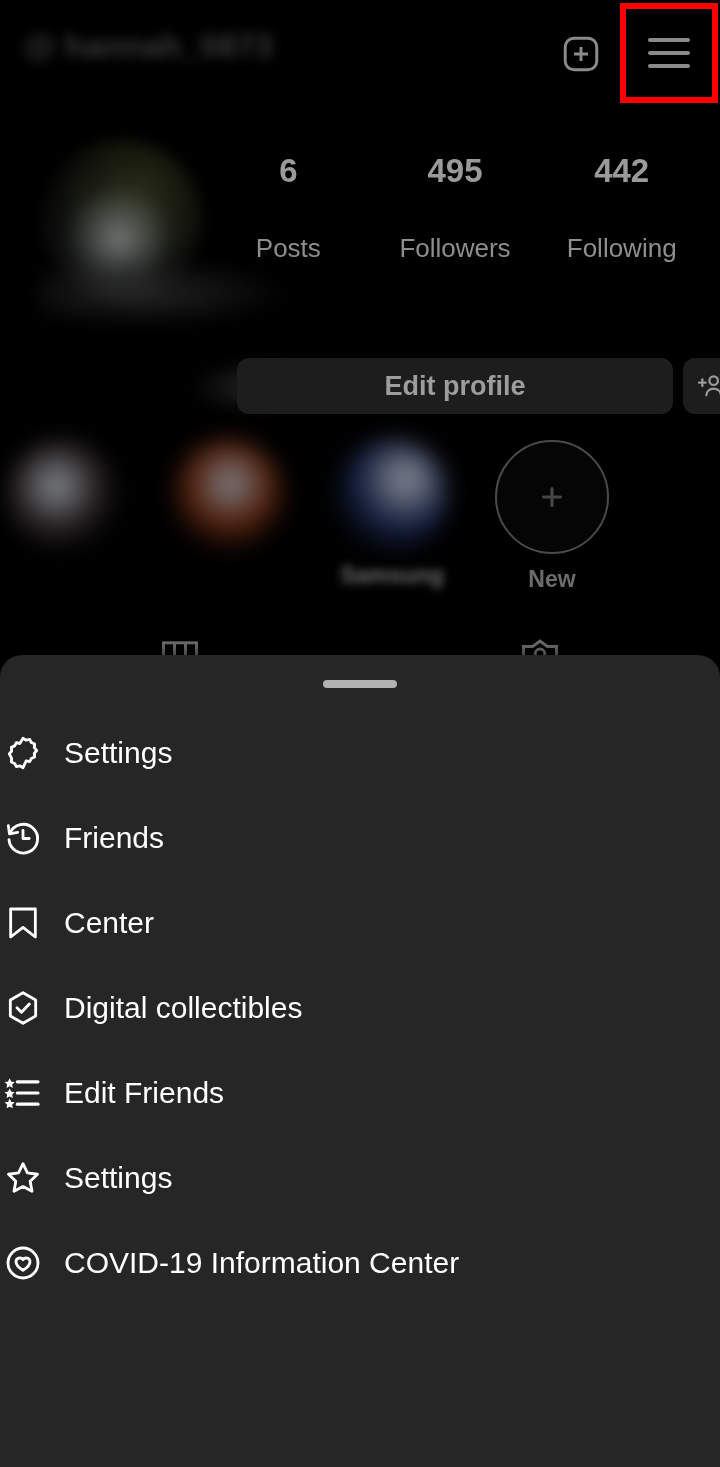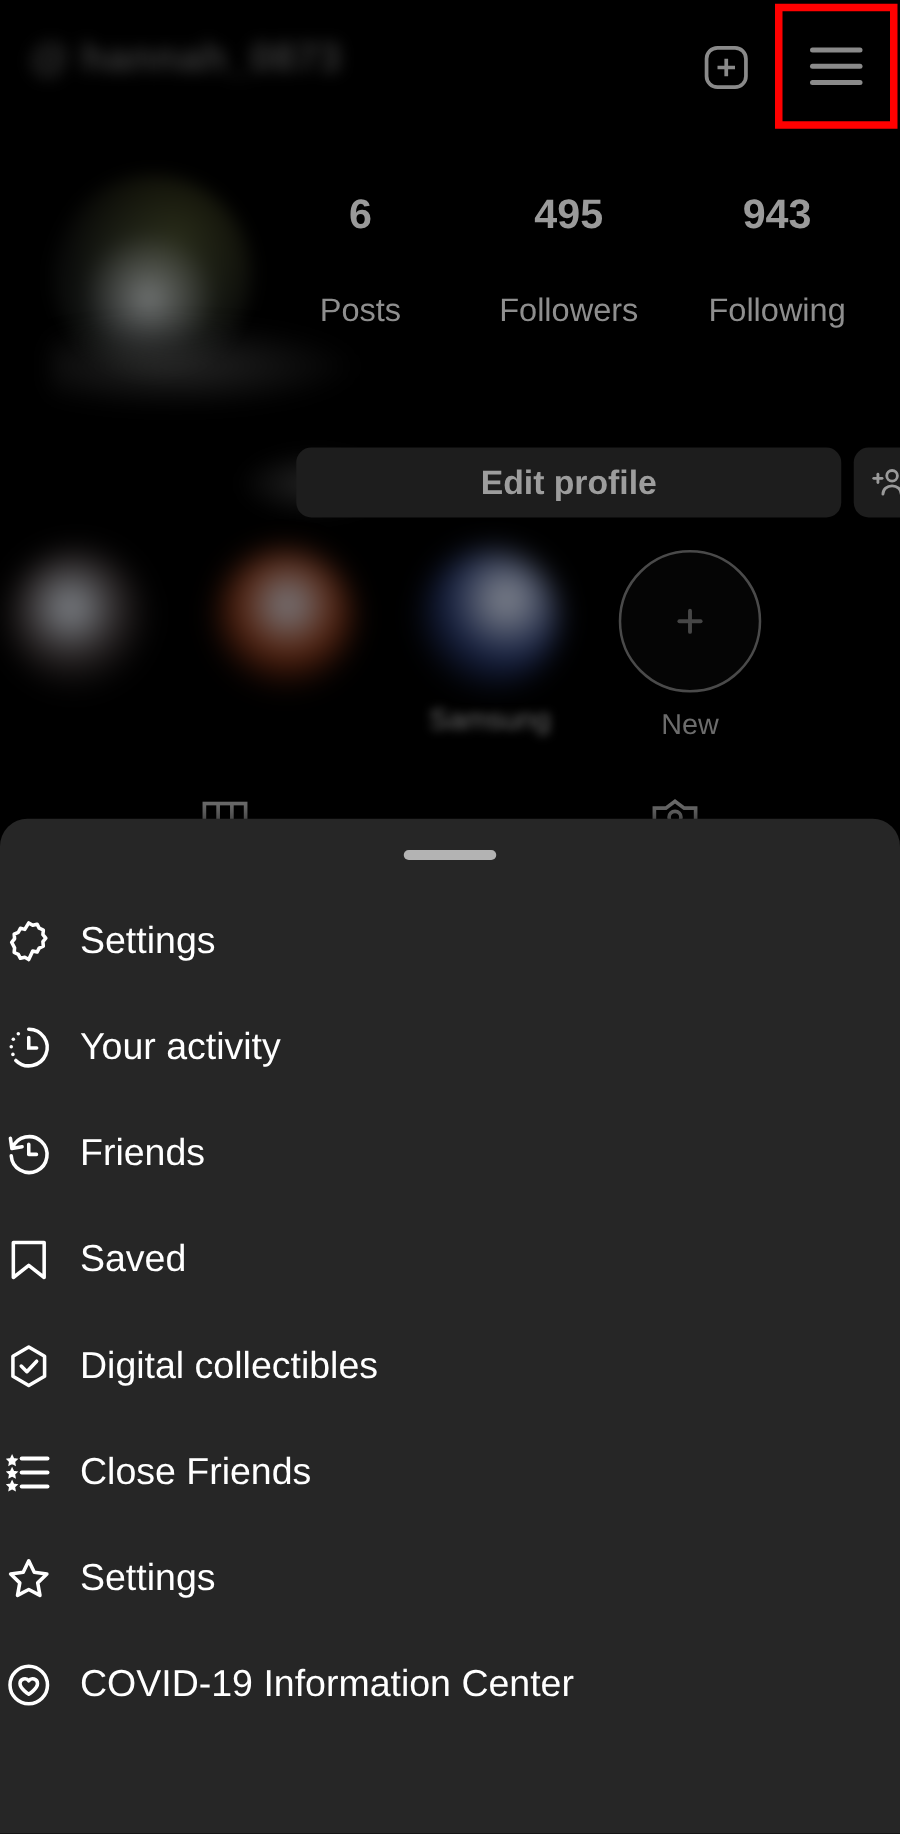--- a/index.html
+++ b/index.html
@@ -174,20 +174,21 @@
     position: absolute;
     left: 0;
     top: 440px;
     width: 720px;
     height: 175px;
   }
   .highlight {
     position: absolute;
     width: 160px;
     text-align: center;
+    font-weight: bold;
   }
   .highlight .ring {
     width: 110px;
     height: 110px;
     border-radius: 50%;
     margin: 0 auto;
     position: relative;
   }
   .highlight .label {
     margin-top: 12px;
@@ -315,21 +316,21 @@
   <div class="stats">
     <div class="stat">
       <div class="stat-value">6</div>
       <div class="stat-label">Posts</div>
     </div>
     <div class="stat">
       <div class="stat-value">495</div>
       <div class="stat-label">Followers</div>
     </div>
     <div class="stat">
-      <div class="stat-value">943</div>
+      <div class="stat-value">442</div>
       <div class="stat-label">Following</div>
     </div>
   </div>
 
   <div class="bio-blur"></div>
 
   <div class="action-row">
     <div class="edit-profile-blur"></div>
     <div class="edit-profile-btn">Edit profile</div>
     <div class="add-person-btn">
@@ -392,53 +393,40 @@
 
     <div class="menu-item">
       <span class="m-icon">
         <svg width="40" height="40" viewBox="0 0 24 24" fill="none" stroke="#ffffff" stroke-width="1.7" stroke-linejoin="round">
           <path d="M12 3.2l1.9 1.1 2.1-.5 1 1.9 2 .9-.2 2.2 1.4 1.7-1.4 1.7.2 2.2-2 .9-1 1.9-2.1-.5L12 20.8l-1.9-1.1-2.1.5-1-1.9-2-.9.2-2.2L3.8 12.5l1.4-1.7-.2-2.2 2-.9 1-1.9 2.1.5z"></path>
         </svg>
       </span>
       <span class="m-label">Settings</span>
     </div>
 
-    <div class="menu-item">
-      <span class="m-icon">
-        <svg width="40" height="40" viewBox="0 0 24 24" fill="none" stroke="#ffffff" stroke-width="1.7" stroke-linecap="round">
-          <path d="M12 3.2a8.8 8.8 0 1 1-6.2 15"></path>
-          <circle cx="4.6" cy="8" r="0.85" fill="#ffffff" stroke="none"></circle>
-          <circle cx="3.6" cy="11.6" r="0.85" fill="#ffffff" stroke="none"></circle>
-          <circle cx="4.4" cy="15.3" r="0.85" fill="#ffffff" stroke="none"></circle>
-          <circle cx="7" cy="5.4" r="0.85" fill="#ffffff" stroke="none"></circle>
-          <path d="M12 7.2v5h3.8"></path>
-        </svg>
-      </span>
-      <span class="m-label">Your activity</span>
-    </div>
 
     <div class="menu-item">
       <span class="m-icon">
         <svg width="40" height="40" viewBox="0 0 24 24" fill="none" stroke="#ffffff" stroke-width="1.7" stroke-linecap="round" stroke-linejoin="round">
           <path d="M4.2 9.2A8.6 8.6 0 1 1 3.6 13"></path>
           <polyline points="3.2,4.6 3.9,9.5 8.8,8.6"></polyline>
           <path d="M12 7.4v4.9h3.7"></path>
         </svg>
       </span>
       <span class="m-label">Friends</span>
     </div>
 
 
     <div class="menu-item">
       <span class="m-icon">
         <svg width="40" height="40" viewBox="0 0 24 24" fill="none" stroke="#ffffff" stroke-width="1.7" stroke-linejoin="round">
           <path d="M4.6 3.6h14.8v16.8L12 14.6l-7.4 5.8z"></path>
         </svg>
       </span>
-      <span class="m-label">Saved</span>
+      <span class="m-label">Center</span>
     </div>
 
     <div class="menu-item">
       <span class="m-icon">
         <svg width="40" height="40" viewBox="0 0 24 24" fill="none" stroke="#ffffff" stroke-width="1.7" stroke-linecap="round" stroke-linejoin="round">
           <path d="M12 2.8l7.6 4.4v9.6L12 21.2 4.4 16.8V7.2z"></path>
           <polyline points="8.4,11.9 11.1,14.6 15.8,9.6"></polyline>
         </svg>
       </span>
       <span class="m-label">Digital collectibles</span>
@@ -448,21 +436,21 @@
       <span class="m-icon">
         <svg width="40" height="40" viewBox="0 0 24 24" fill="none" stroke="#ffffff" stroke-width="1.9" stroke-linecap="round">
           <path d="M4 4.2l.62 1.3 1.43.2-1.03 1 .24 1.42L4 7.45l-1.26.67.24-1.42-1.03-1 1.43-.2z" fill="#ffffff" stroke-width="0.9"></path>
           <path d="M4 10.3l.62 1.3 1.43.2-1.03 1 .24 1.42L4 13.55l-1.26.67.24-1.42-1.03-1 1.43-.2z" fill="#ffffff" stroke-width="0.9"></path>
           <path d="M4 16.4l.62 1.3 1.43.2-1.03 1 .24 1.42L4 19.65l-1.26.67.24-1.42-1.03-1 1.43-.2z" fill="#ffffff" stroke-width="0.9"></path>
           <line x1="8.6" y1="5.3" x2="21" y2="5.3"></line>
           <line x1="8.6" y1="12" x2="21" y2="12"></line>
           <line x1="8.6" y1="18.7" x2="21" y2="18.7"></line>
         </svg>
       </span>
-      <span class="m-label">Close Friends</span>
+      <span class="m-label">Edit Friends</span>
     </div>
 
     <div class="menu-item">
       <span class="m-icon">
         <svg width="40" height="40" viewBox="0 0 24 24" fill="none" stroke="#ffffff" stroke-width="1.7" stroke-linejoin="round">
           <path d="M12 3.4l2.65 5.52 6.05.82-4.4 4.23 1.09 6.02L12 17.15l-5.39 2.84 1.09-6.02-4.4-4.23 6.05-.82z"></path>
         </svg>
       </span>
       <span class="m-label">Settings</span>
     </div>

